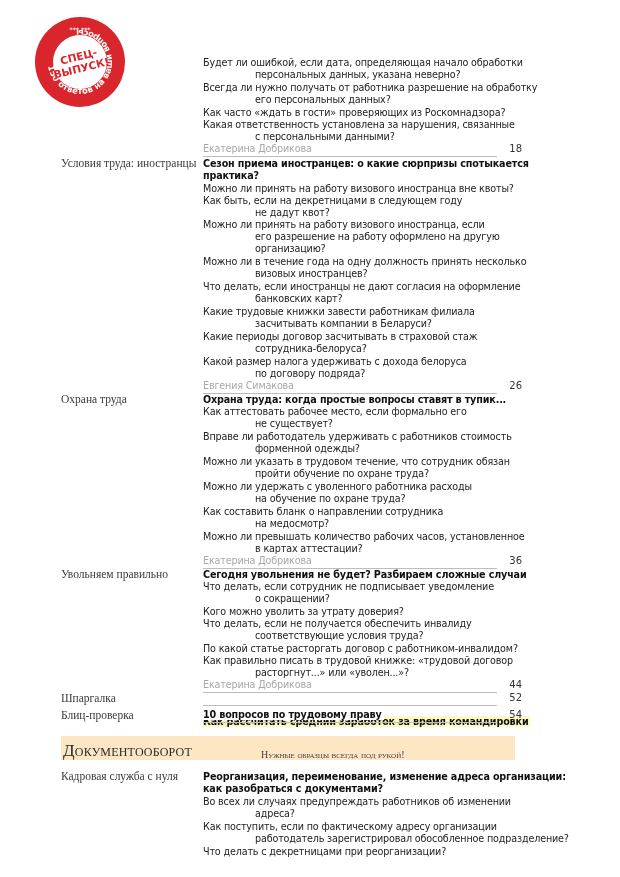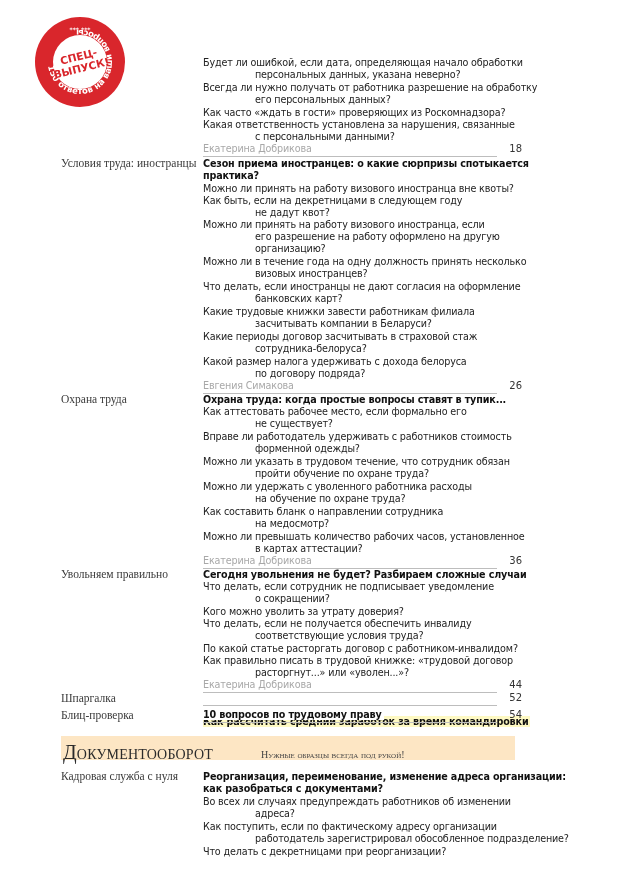--- a/index.html
+++ b/index.html
@@ -39,21 +39,21 @@
     position: absolute; height: 13px; border-bottom: 1px solid #bdbdbd;
   }
 
   .band {
     position: absolute; left: 61px; top: 736px; width: 454px; height: 24px;
     background: #fde6c4;
   }
   .band-title {
     position: absolute; left: 63px; top: 741px;
     font-family: "Liberation Serif", "DejaVu Serif", serif;
-    font-size: 20px; color: #2a2a2a; font-variant: small-caps; letter-spacing: 0.2px;
+    font-size: 17px; color: #2a2a2a; font-variant: small-caps; letter-spacing: 0.2px;
   }
   .band-sub {
     position: absolute; left: 254px; top: 749px;
     font-family: Liberation Serif, serif;
     font-size: 10px; color: #444; font-variant: small-caps; margin-left: 7px;
   }
 </style>
 </head>
 <body>
 

